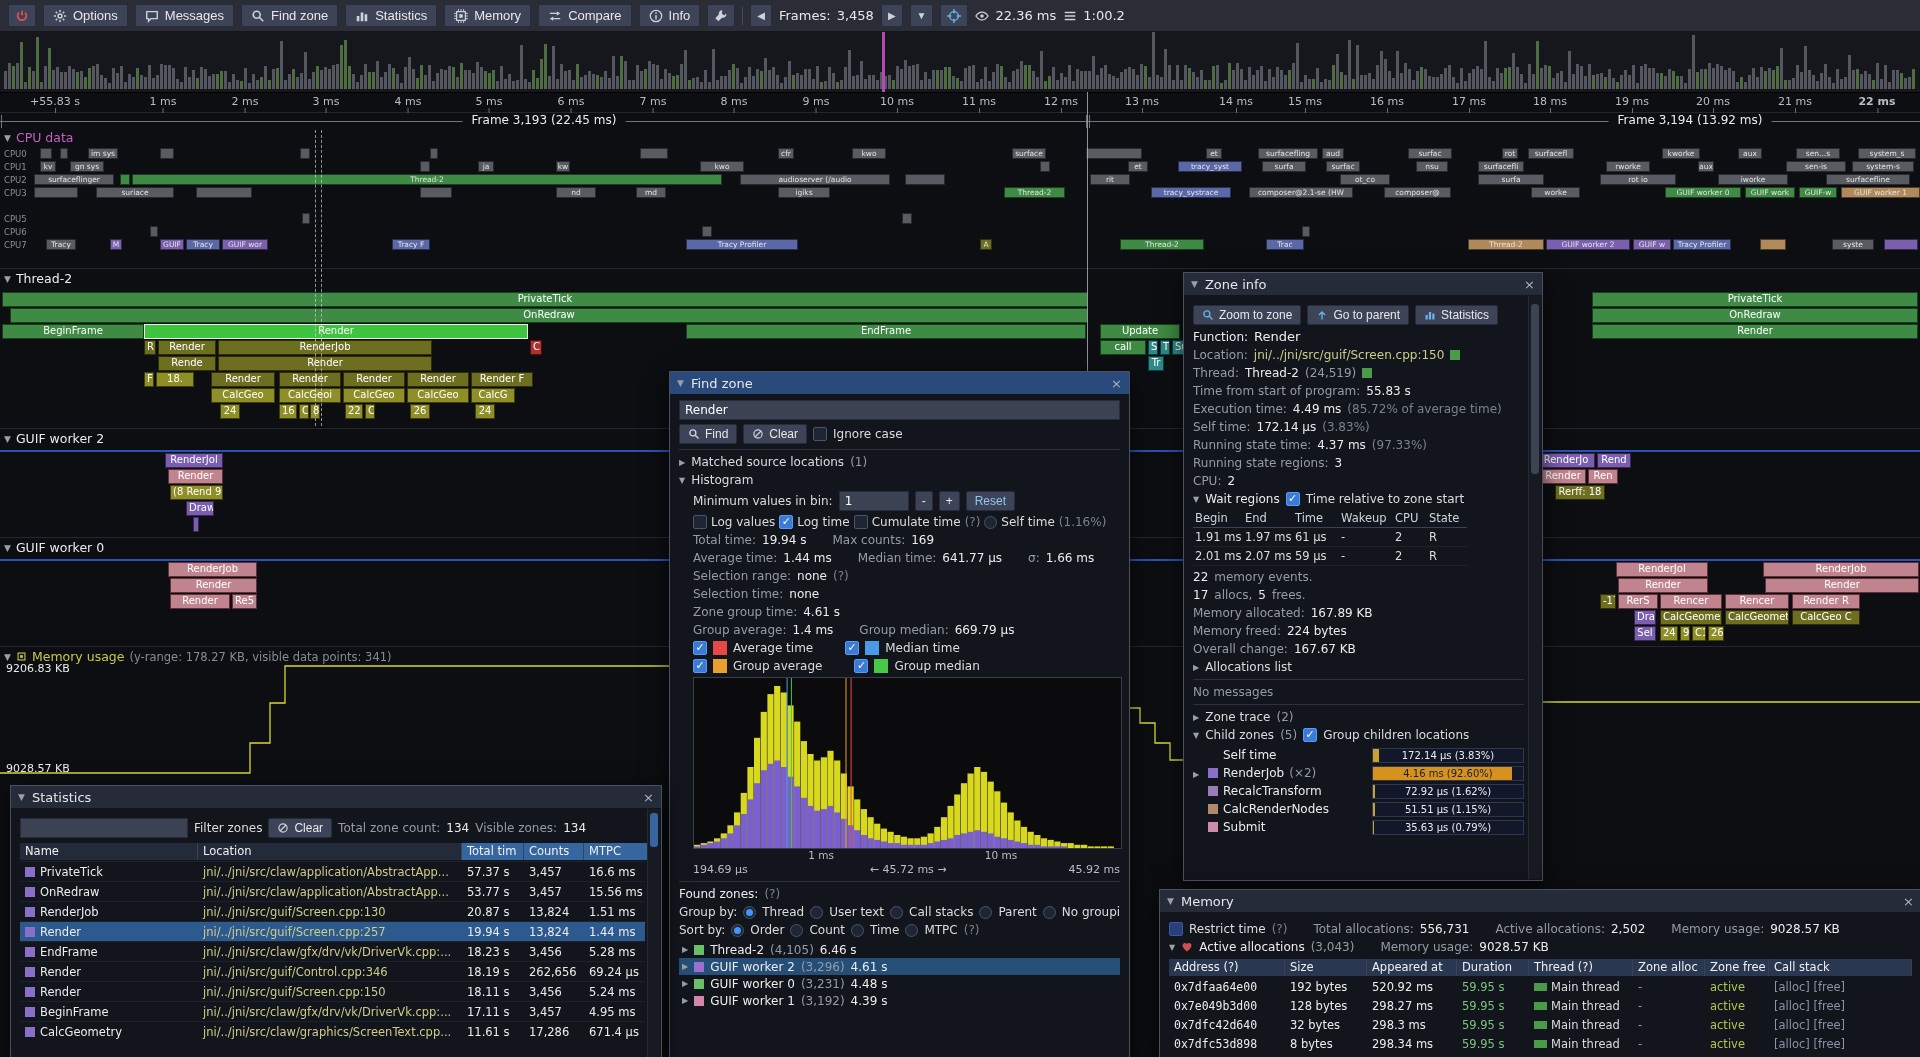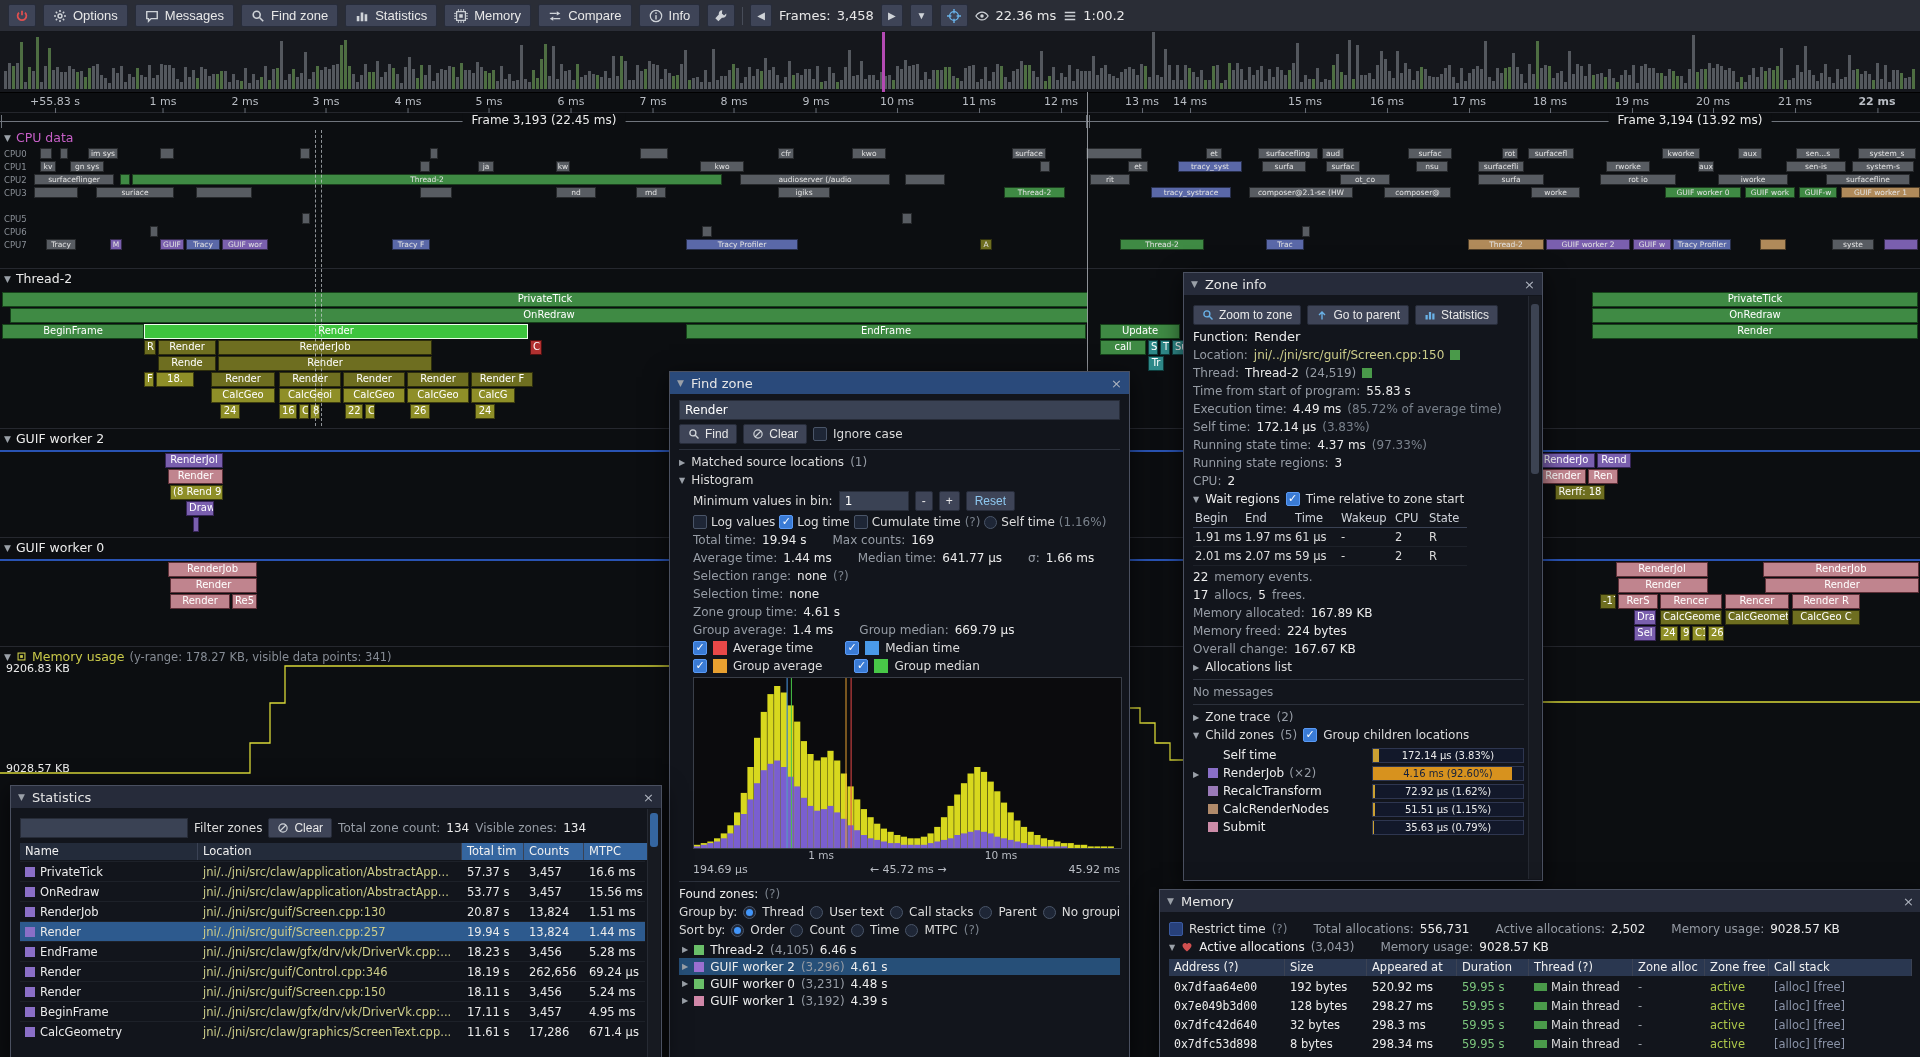--- a/index.html
+++ b/index.html
@@ -696,21 +696,21 @@
       <span class="tick-label" style="left: 408px;">4 ms</span>
       <span class="tick-label" style="left: 489px;">5 ms</span>
       <span class="tick-label" style="left: 571px;">6 ms</span>
       <span class="tick-label" style="left: 653px;">7 ms</span>
       <span class="tick-label" style="left: 734px;">8 ms</span>
       <span class="tick-label" style="left: 816px;">9 ms</span>
       <span class="tick-label" style="left: 897px;">10 ms</span>
       <span class="tick-label" style="left: 979px;">11 ms</span>
       <span class="tick-label" style="left: 1061px;">12 ms</span>
       <span class="tick-label" style="left: 1142px;">13 ms</span>
-      <span class="tick-label" style="left: 1190px;">14 ms</span>
+      <span class="tick-label" style="left: 1236px;">14 ms</span>
       <span class="tick-label" style="left: 1305px;">15 ms</span>
       <span class="tick-label" style="left: 1387px;">16 ms</span>
       <span class="tick-label" style="left: 1469px;">17 ms</span>
       <span class="tick-label" style="left: 1550px;">18 ms</span>
       <span class="tick-label" style="left: 1632px;">19 ms</span>
       <span class="tick-label" style="left: 1713px;">20 ms</span>
       <span class="tick-label" style="left: 1795px;">21 ms</span>
       <span class="tick-label" style="left: 1877px; font-weight: bold;">22 ms</span>
     </div>
 

